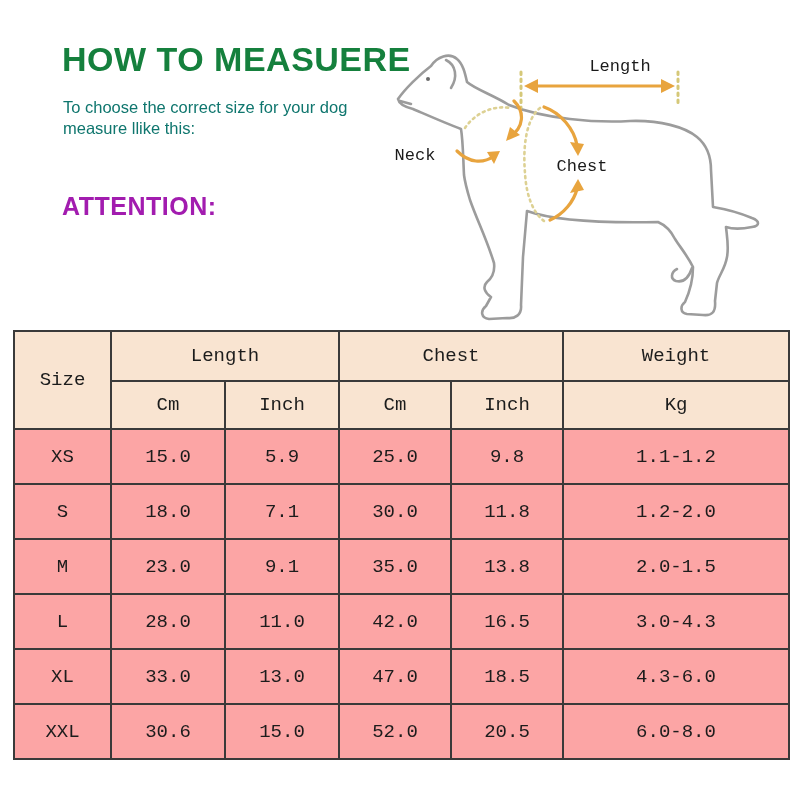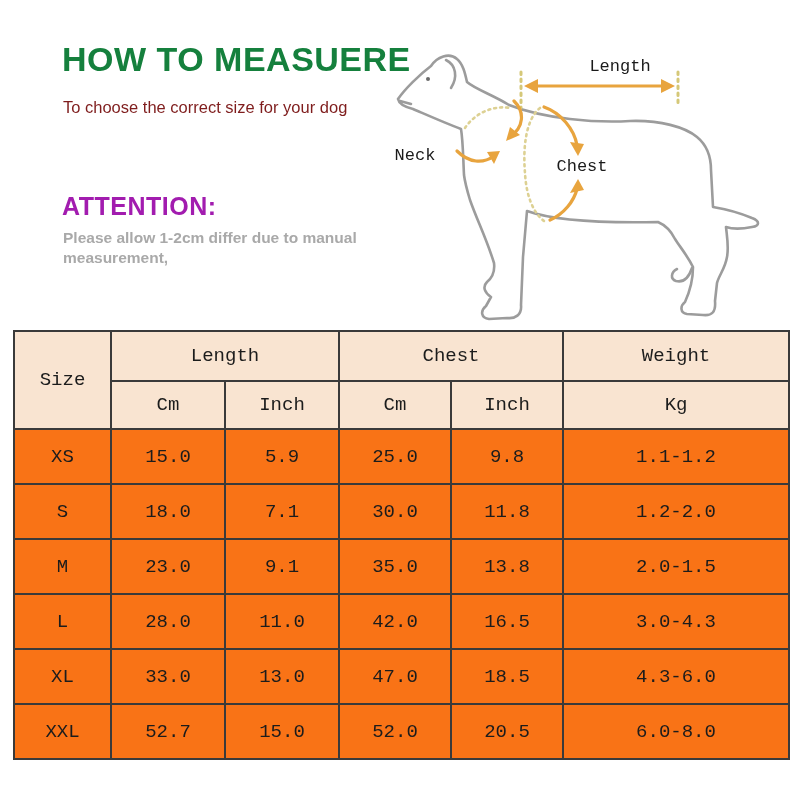--- a/index.html
+++ b/index.html
@@ -10,21 +10,21 @@
   .abs{position:absolute;}
 
   
   .main-title{
     left:62px;top:40px;
     font-size:34px;font-weight:bold;letter-spacing:.5px;
     color:#15803d;
   }
   .intro{
     left:63px;top:97px;width:300px;
-    font-size:16.5px;line-height:21px;color:#7f1d1d;
+    font-size:16.5px;line-height:21px;color:#0f766e;
   }
   .attention-title{
     left:62px;top:192px;
     font-size:25px;font-weight:bold;letter-spacing:.5px;
     color:#a21caf;
   }
   .attention-note{
     left:63px;top:228px;width:400px;
     font-size:15.5px;font-weight:bold;line-height:20px;color:#a9a9a9;
   }
@@ -43,35 +43,35 @@
     font-family:"Liberation Mono","DejaVu Sans Mono",monospace;
     font-size:19px;color:#1c1c1c;
   }
   .size-table td,.size-table th{
     border:2px solid #3a3a3a;text-align:center;vertical-align:middle;
     font-weight:normal;padding:0;
   }
   .size-table thead th{background:#f9e4d1;}
   .size-table .hrow1 th{height:48px;}
   .size-table .hrow2 th{height:46px;}
-  .size-table tbody td{height:53px;background:#f97316;}
+  .size-table tbody td{height:53px;background:#fca5a5;}
 </style>
 </head>
 <body>
 
 <div class="abs main-title">HOW TO MEASUERE</div>
 
 <div class="abs intro">
   <div>To choose the correct size for your dog</div>
+  <div>measure llike this:</div>
 </div>
 
 <div class="abs attention-title">ATTENTION:</div>
 
 <div class="abs attention-note">
-  <div>Please allow 1-2cm differ due to manual measurement,</div>
 </div>
 
 <svg class="abs dog-svg" width="420" height="320" viewBox="0 0 420 320">
 
   <g fill="none" stroke="#9c9c9c" stroke-width="2.6" stroke-linecap="round" stroke-linejoin="round">
     <path d="
       M 23,84
       C 30,74 44,60 56,51
       C 62,42 74,37 82,44
       C 88,49 90,58 92,67
@@ -203,20 +203,20 @@
     <tr>
       <td>XL</td>
       <td>33.0</td>
       <td>13.0</td>
       <td>47.0</td>
       <td>18.5</td>
       <td>4.3-6.0</td>
     </tr>
     <tr>
       <td>XXL</td>
-      <td>52.7</td>
+      <td>30.6</td>
       <td>15.0</td>
       <td>52.0</td>
       <td>20.5</td>
       <td>6.0-8.0</td>
     </tr>
   </tbody>
 </table>
 
 </body></html>

